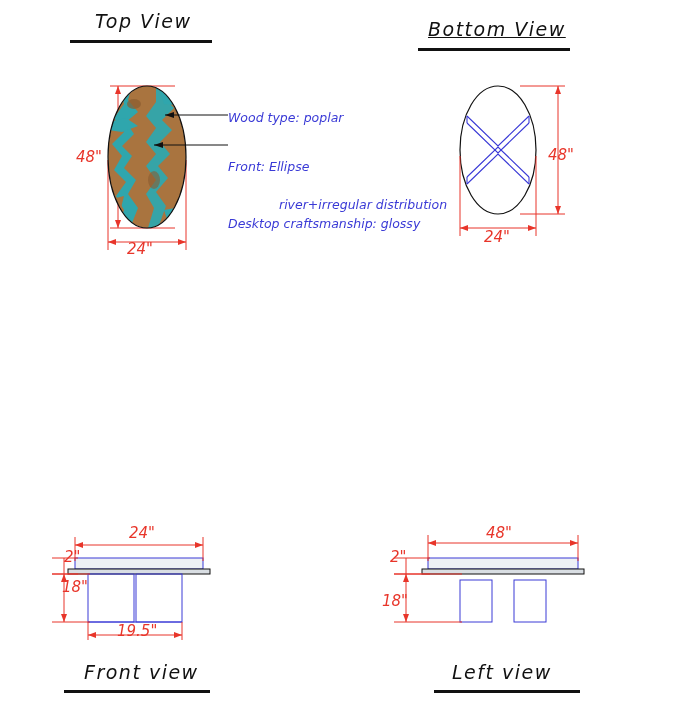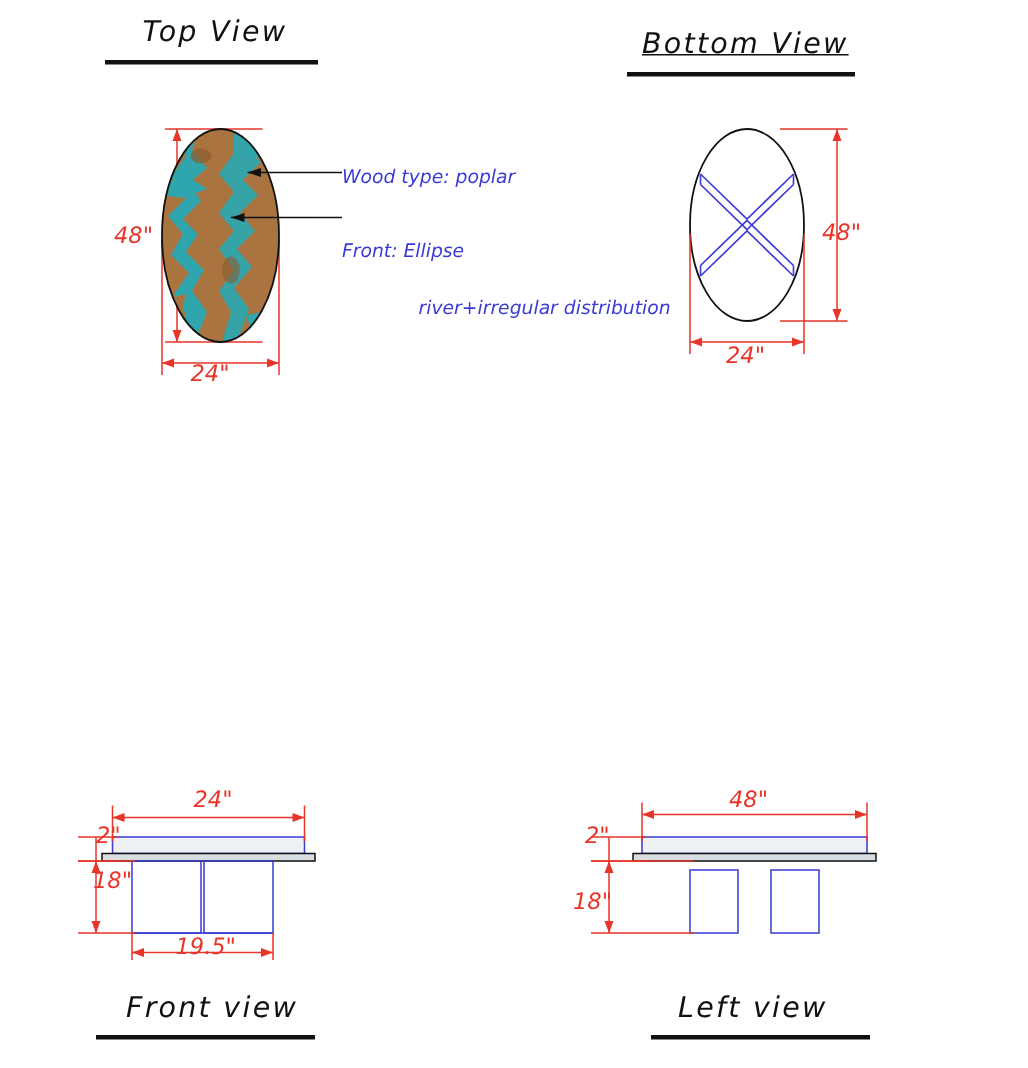--- a/index.html
+++ b/index.html
@@ -106,20 +106,21 @@
       <path d="M94 85 l9 -3 l0 6 z" fill="#111111" stroke="none"></path>
     </g>
   </svg>
 
   <div class="dim-text" style="left:76px; top:148px;">48"</div>
   <div class="dim-text" style="left:127px; top:240px;">24"</div>
 
   <div class="note-text" style="left:228px; top:110px;text-align:right;">Wood type: poplar</div>
   <div class="note-text" style="left:228px; top:159px;">Front: Ellipse</div>
   <div class="note-text" style="left:243px; top:197px;margin-left:36px;">river+irregular distribution</div>
+  <div class="note-text" style="left:228px; top:216px;">Desktop craftsmanship: glossy</div>
 
   <div class="view-title" style="left:428px; top:18px;text-decoration:underline;">Bottom View</div>
   <div class="title-rule" style="left:418px; top:48px; width:152px;"></div>
 
   <svg style="position:absolute; left:440px; top:60px;" width="200" height="210">
 
     <ellipse cx="58" cy="90" rx="38" ry="64" fill="#ffffff" stroke="#111111" stroke-width="1.2"></ellipse>
 
     <g stroke="#3a3ad6" stroke-width="1.1" fill="none">
       <path d="M27 56 L58 86 L89 56"></path>

